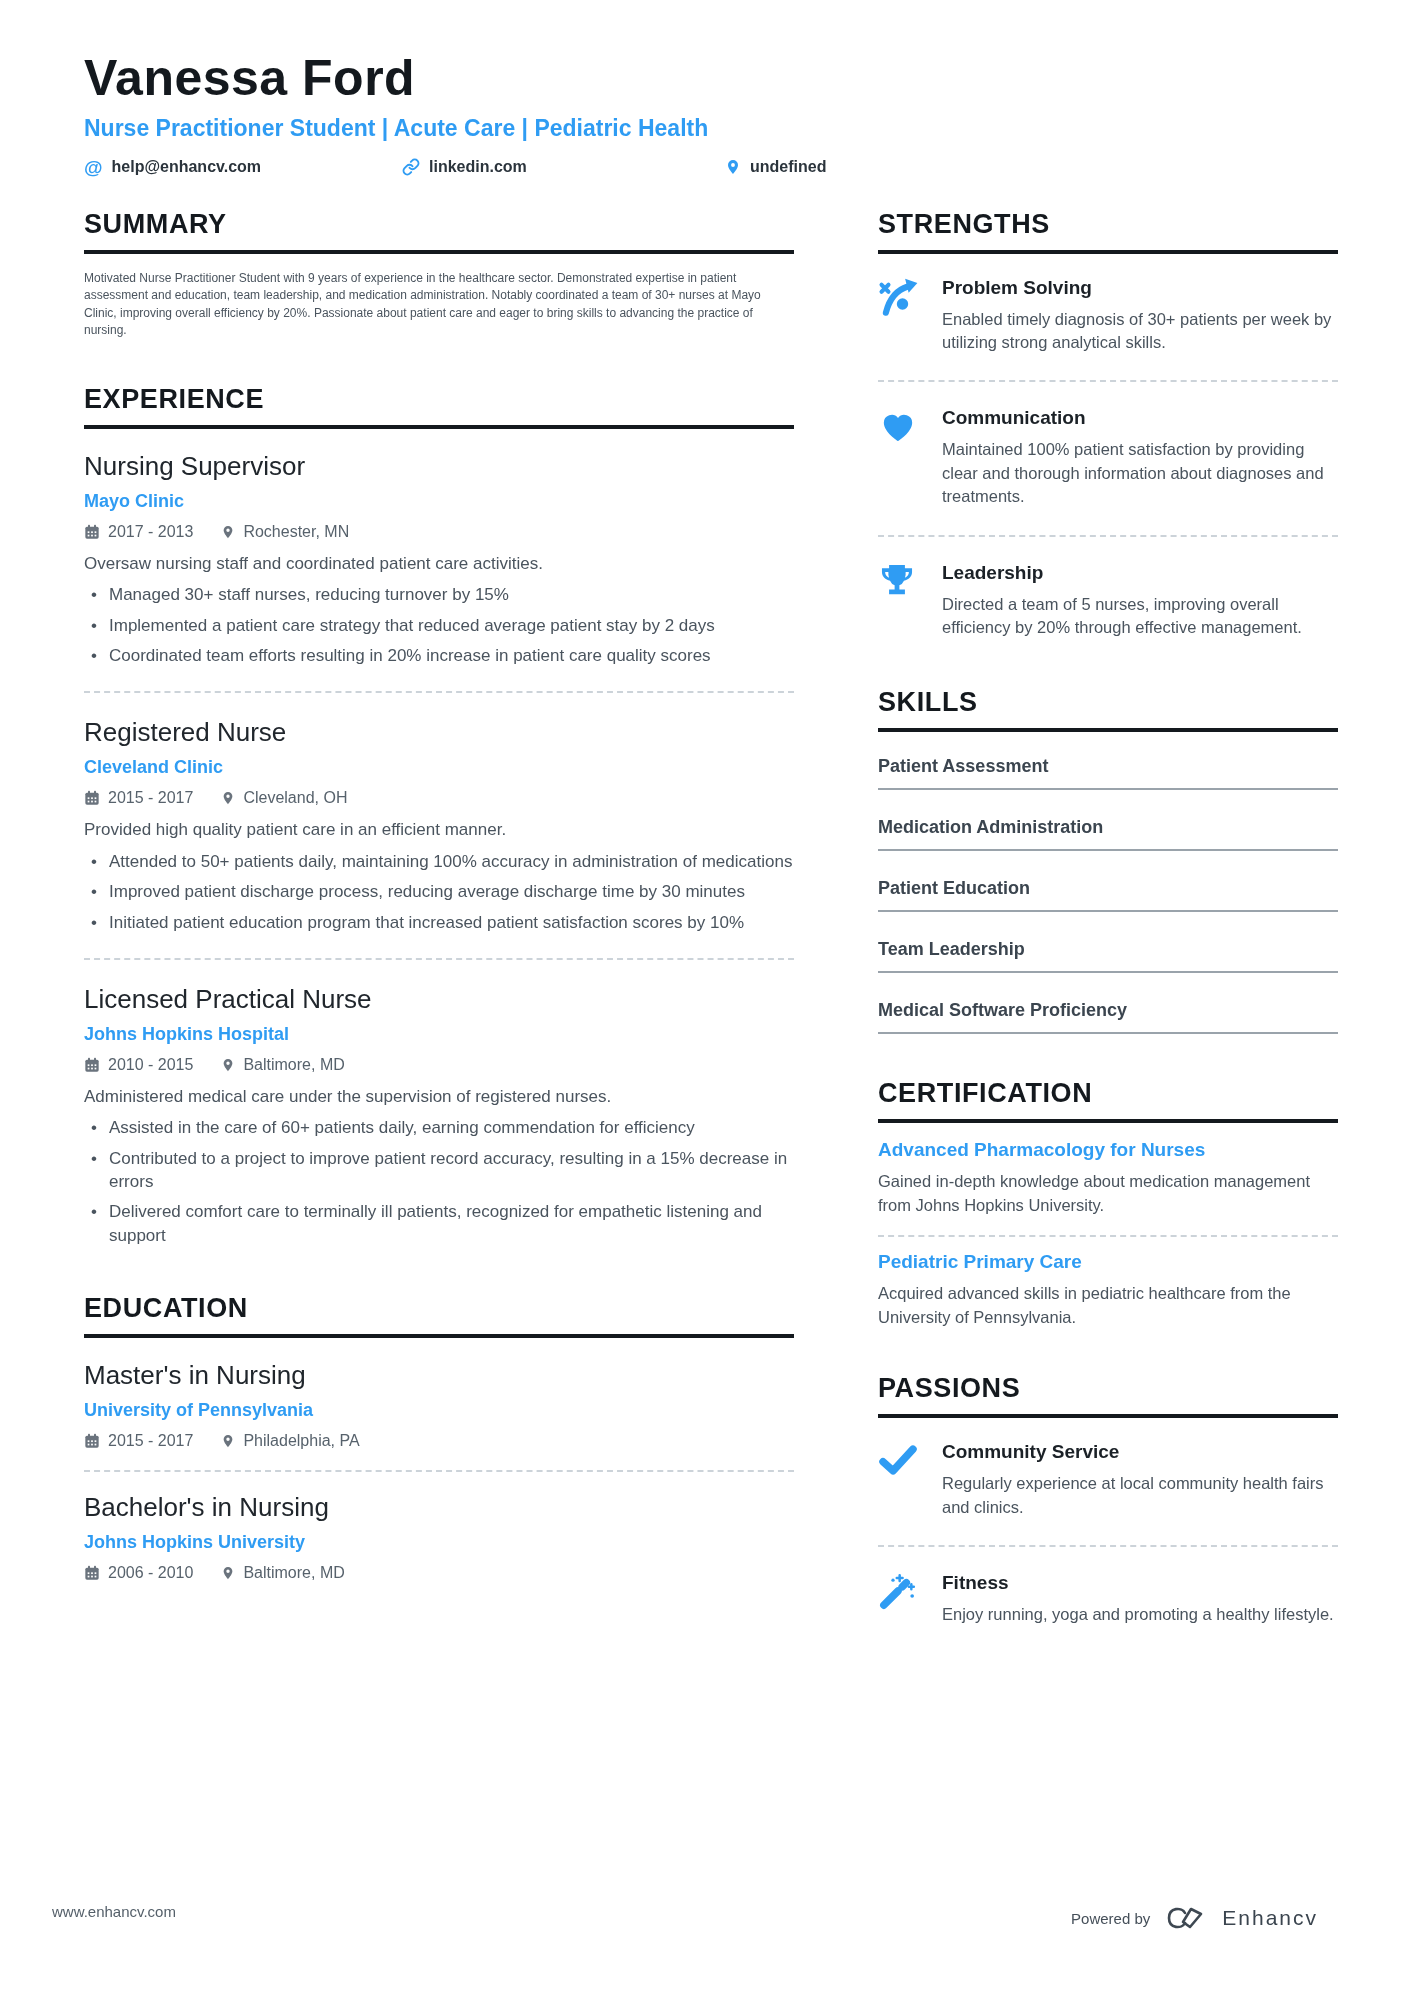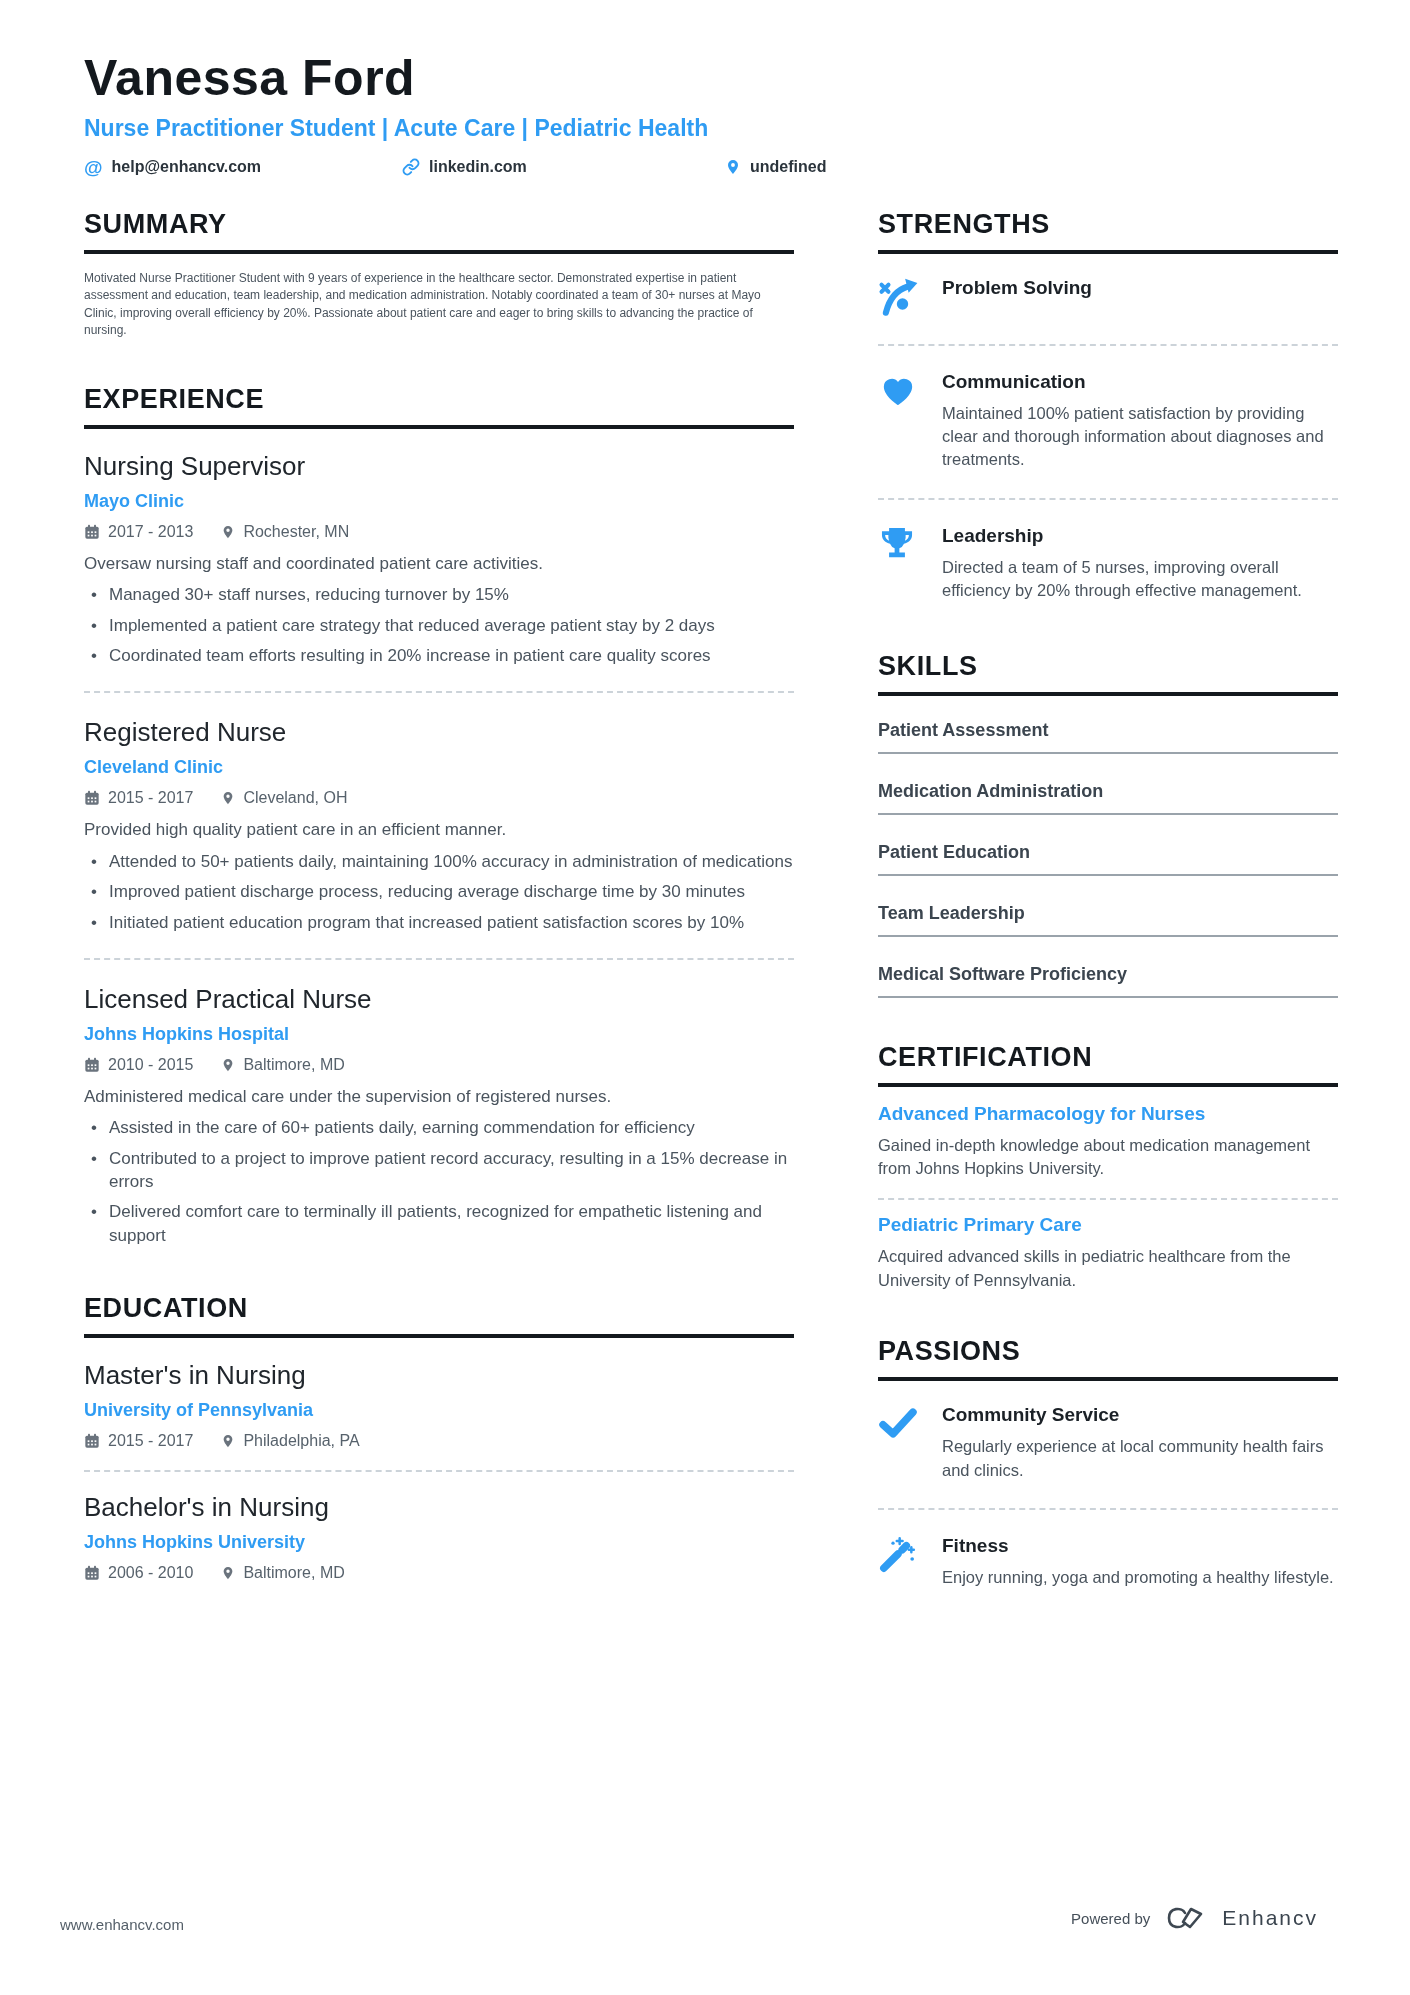--- a/index.html
+++ b/index.html
@@ -42,21 +42,21 @@
   
   .icon-item { display:flex; gap:22px; padding:4px 0; }
   .icon-cell { width:42px; flex:none; padding-top:2px; }
   .icon-item-title { font-size:19px; font-weight:700; color:#1b2127; margin-top:3px; }
   .icon-item-text { margin-top:9px; font-size:16.5px; line-height:1.42; color:var(--body); }
   .skills-list { display:flex; flex-wrap:wrap; column-gap:30px; row-gap:27px; padding-top:8px;flex-direction:column; }
   .skill { font-size:18px; font-weight:700; color:#3b454f; border-bottom:2px solid #9aa3ab; padding-bottom:11px; }
   .cert-title { font-size:19px; font-weight:700; color:var(--accent); }
   .cert-text { margin-top:9px; font-size:16.5px; line-height:1.42; color:var(--body); }
   
-  .footer { position:absolute; left:60px; right:92px; bottom:62px; display:flex; justify-content:space-between; align-items:flex-end; }
+  .footer { position:absolute; left:52px; right:92px; bottom:62px; display:flex; justify-content:space-between; align-items:flex-start; }
   .site-link { font-size:15px; color:#545f69; }
   .powered { display:flex; align-items:center; gap:12px; }
   .powered-label { font-size:15px; color:#454f59; }
   .brand-name { font-size:21px; letter-spacing:2px; color:#3b454f; }
   svg { display:block; }
 </style>
 </head>
 <body>
 
 <div class="page">
@@ -315,20 +315,21 @@
               <path d="M31 3 L45 8 L35 19 Z" fill="#2f9cf3"></path>
               <circle cx="28" cy="32" r="6.5" fill="#2f9cf3"></circle>
               <g stroke="#2f9cf3" stroke-width="4.6" stroke-linecap="round">
                   <path d="M4 10 L12 18"></path>
                   <path d="M12 10 L4 18"></path>
                 </g>
             </svg>
           </div>
           <div>
             <div class="icon-item-title">Problem Solving</div>
+            <div class="icon-item-text">Enabled timely diagnosis of 30+ patients per week by utilizing strong analytical skills.</div>
           </div>
         </div>
         <hr class="divider">
 
         <div class="icon-item">
           <div class="icon-cell">
             <svg width="40" height="40" viewBox="0 0 48 48">
                 <path fill="#2f9cf3" d="M24 42s-17-10.6-17-22a9.4 9.4 0 0 1 17-5.6A9.4 9.4 0 0 1 41 20c0 11.4-17 22-17 22z"></path>
               </svg>
           </div>

